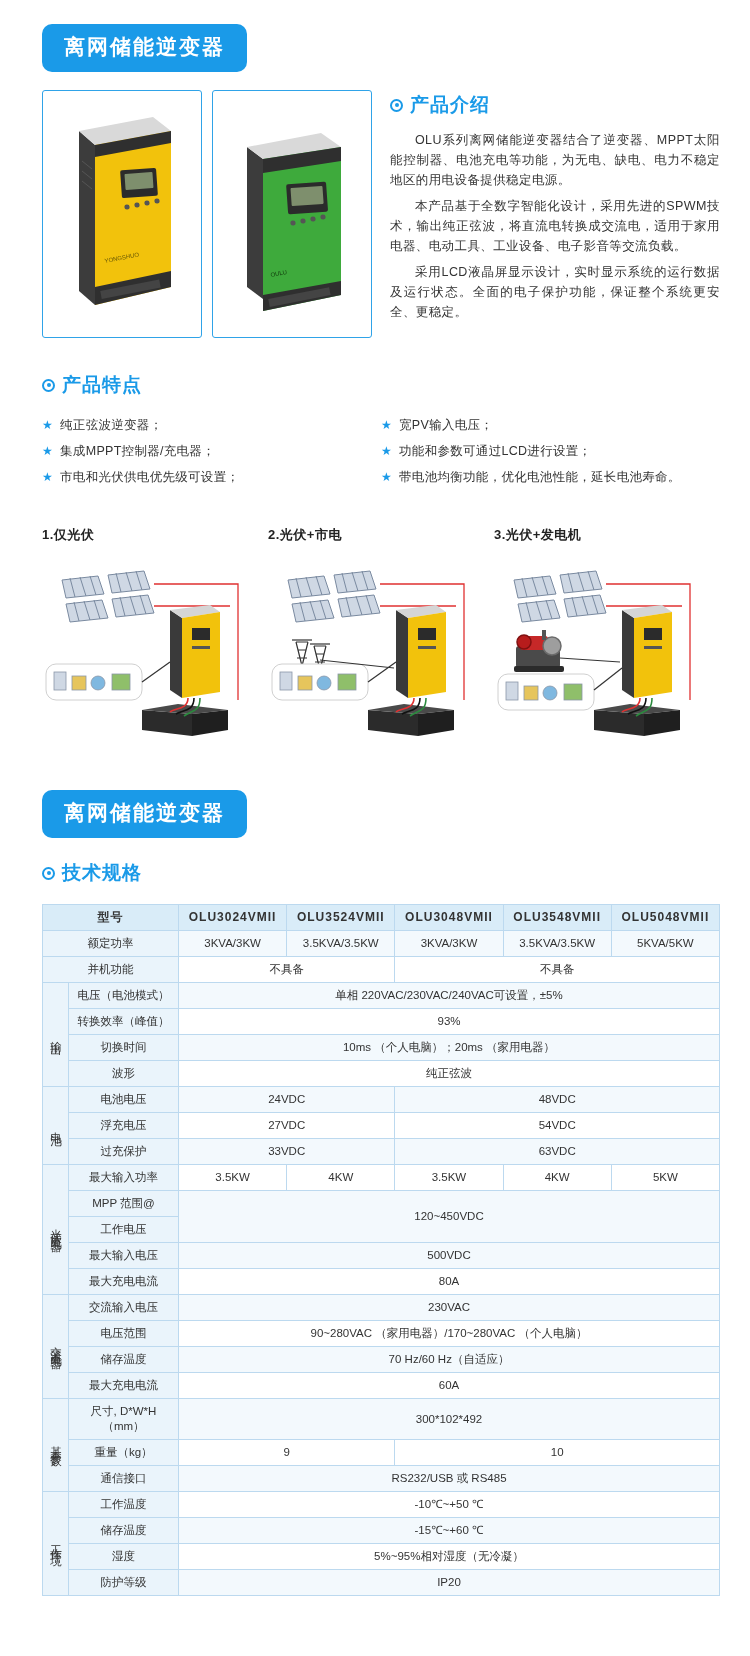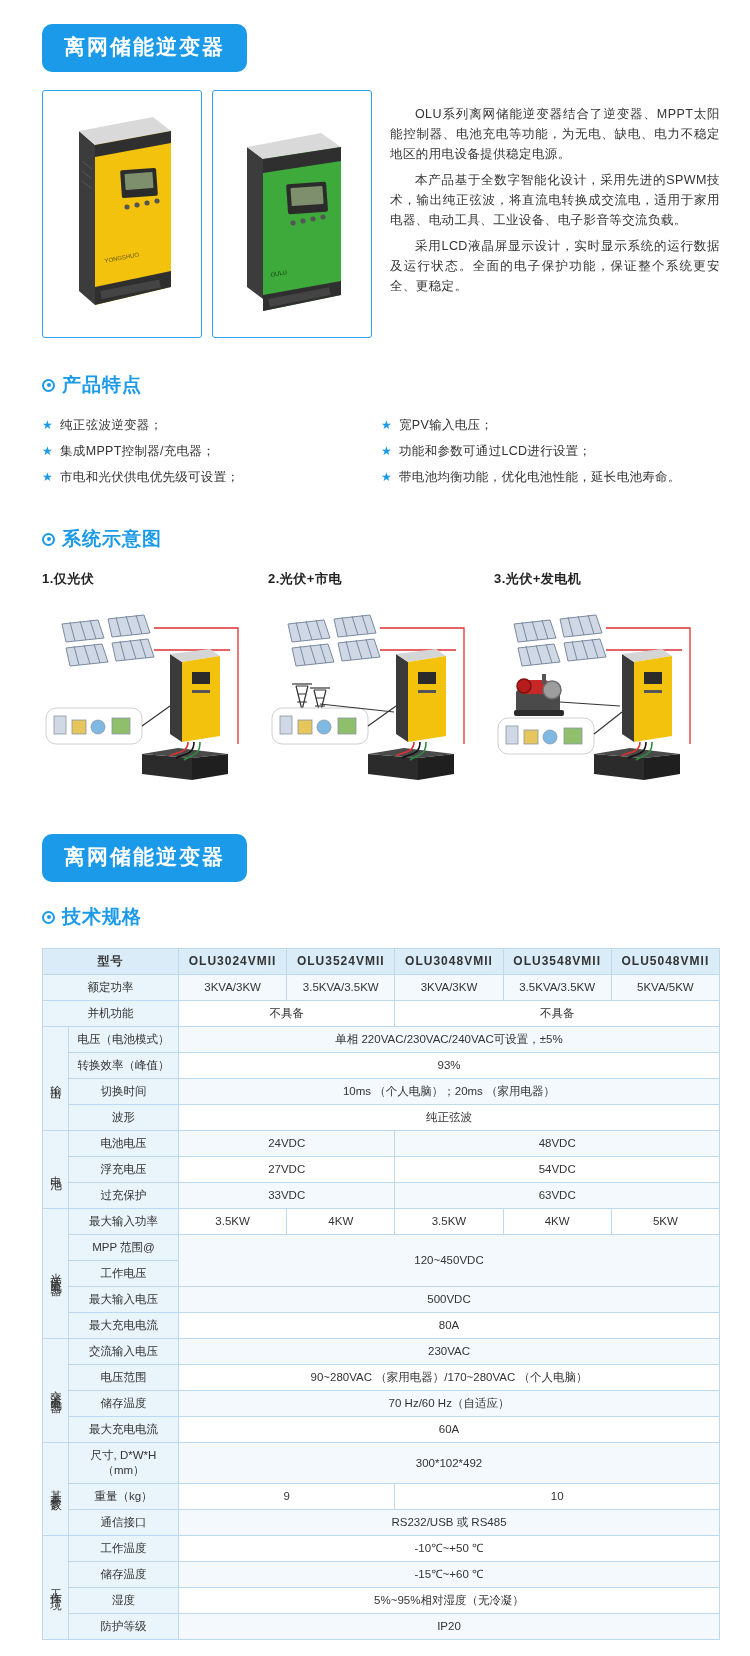--- a/index.html
+++ b/index.html
@@ -208,20 +208,24 @@
           <circle cx="90" cy="130" r="2.6" fill="#555" transform="rotate(-4 90 130)"></circle>
           <circle cx="100" cy="128" r="2.6" fill="#555" transform="rotate(-4 100 128)"></circle>
           <circle cx="110" cy="126" r="2.6" fill="#555" transform="rotate(-4 110 126)"></circle>
           <text x="58" y="186" font-size="6" fill="#14430f" font-family="Liberation Sans, sans-serif" transform="rotate(-11 58 186)">OULU</text>
           <rect x="56" y="208" width="62" height="8" fill="#444" transform="rotate(-11 56 212)"></rect>
         </svg>
       </div>
     </div>
 
     <div class="intro-text">
+      <div class="blue-head">
+        <span class="ring"></span>
+        <span>产品介绍</span>
+      </div>
       <div class="intro-paras">
         <p>OLU系列离网储能逆变器结合了逆变器、MPPT太阳能控制器、电池充电等功能，为无电、缺电、电力不稳定地区的用电设备提供稳定电源。</p>
         <p>本产品基于全数字智能化设计，采用先进的SPWM技术，输出纯正弦波，将直流电转换成交流电，适用于家用电器、电动工具、工业设备、电子影音等交流负载。</p>
         <p>采用LCD液晶屏显示设计，实时显示系统的运行数据及运行状态。全面的电子保护功能，保证整个系统更安全、更稳定。</p>
       </div>
     </div>
   </div>
 
   
   <div class="features">
@@ -256,24 +260,20 @@
         <div class="feat-item">
           <span class="star">★</span>
           <span>带电池均衡功能，优化电池性能，延长电池寿命。</span>
         </div>
       </div>
     </div>
   </div>
 
   
   <div class="sysdiag">
-    <div class="blue-head">
-      <span class="ring"></span>
-      <span>系统示意图</span>
-    </div>
 
     <div class="diag-row">
 
       <div class="diag-col">
         <div class="diag-label">1.仅光伏</div>
         <div class="diag-canvas">
           <svg viewBox="0 0 220 200" width="220" height="200">
 
             <g>
               <polygon points="20,30 56,26 62,44 24,48" fill="#cfd8e4" stroke="#7a8aa0" stroke-width="1"></polygon>

